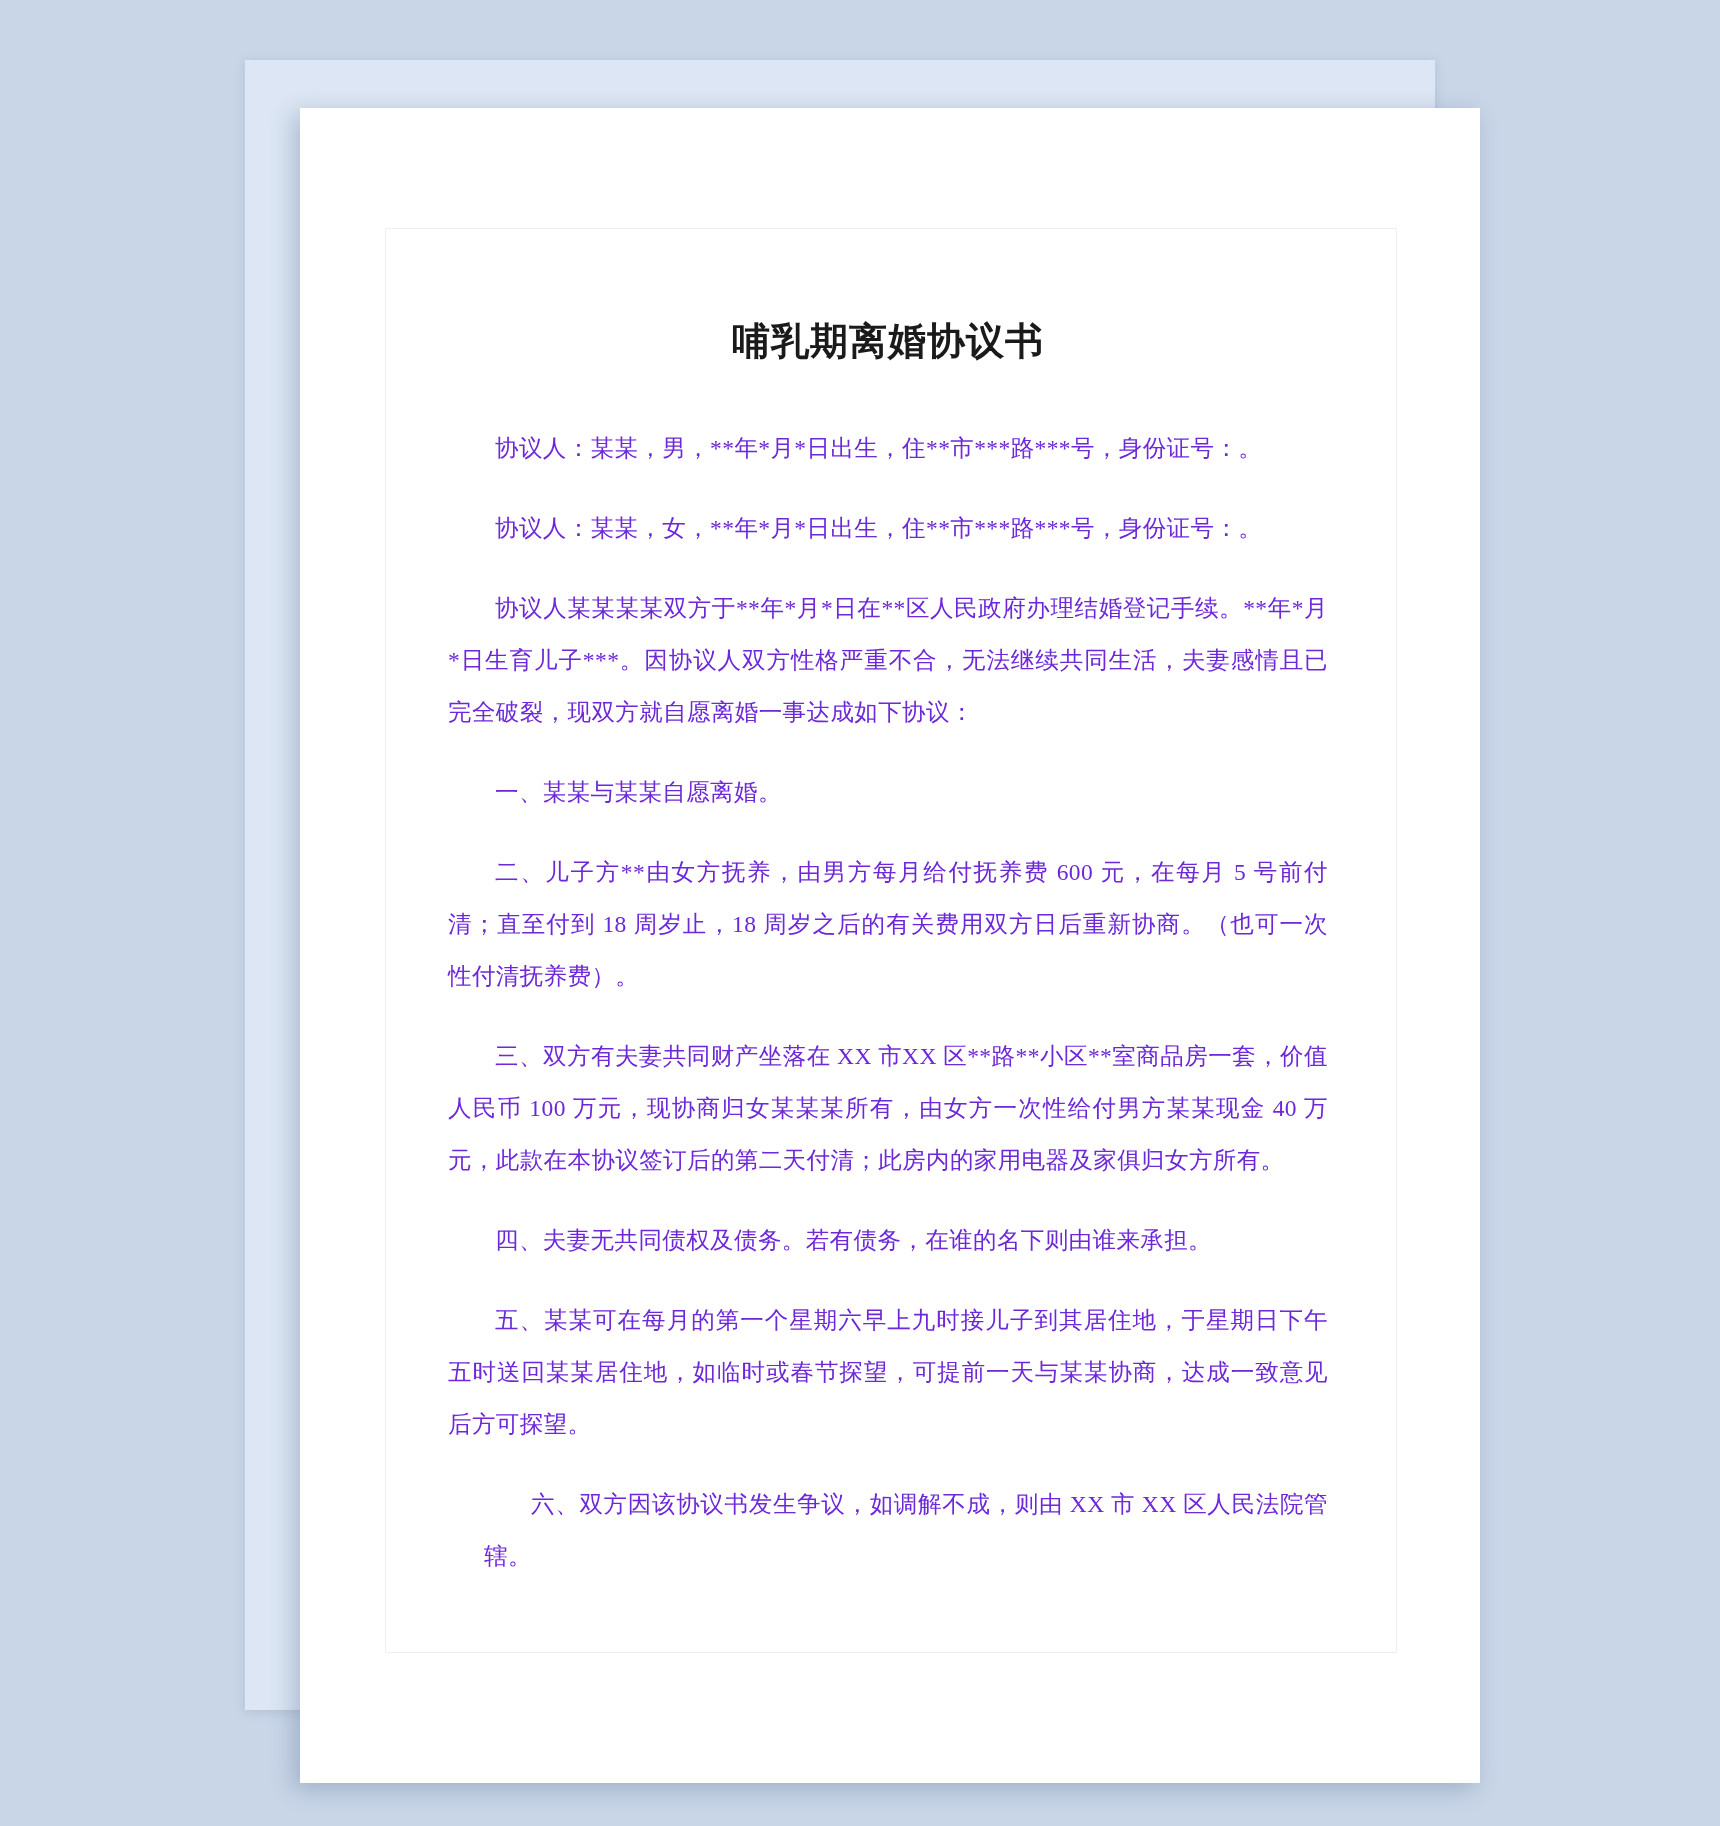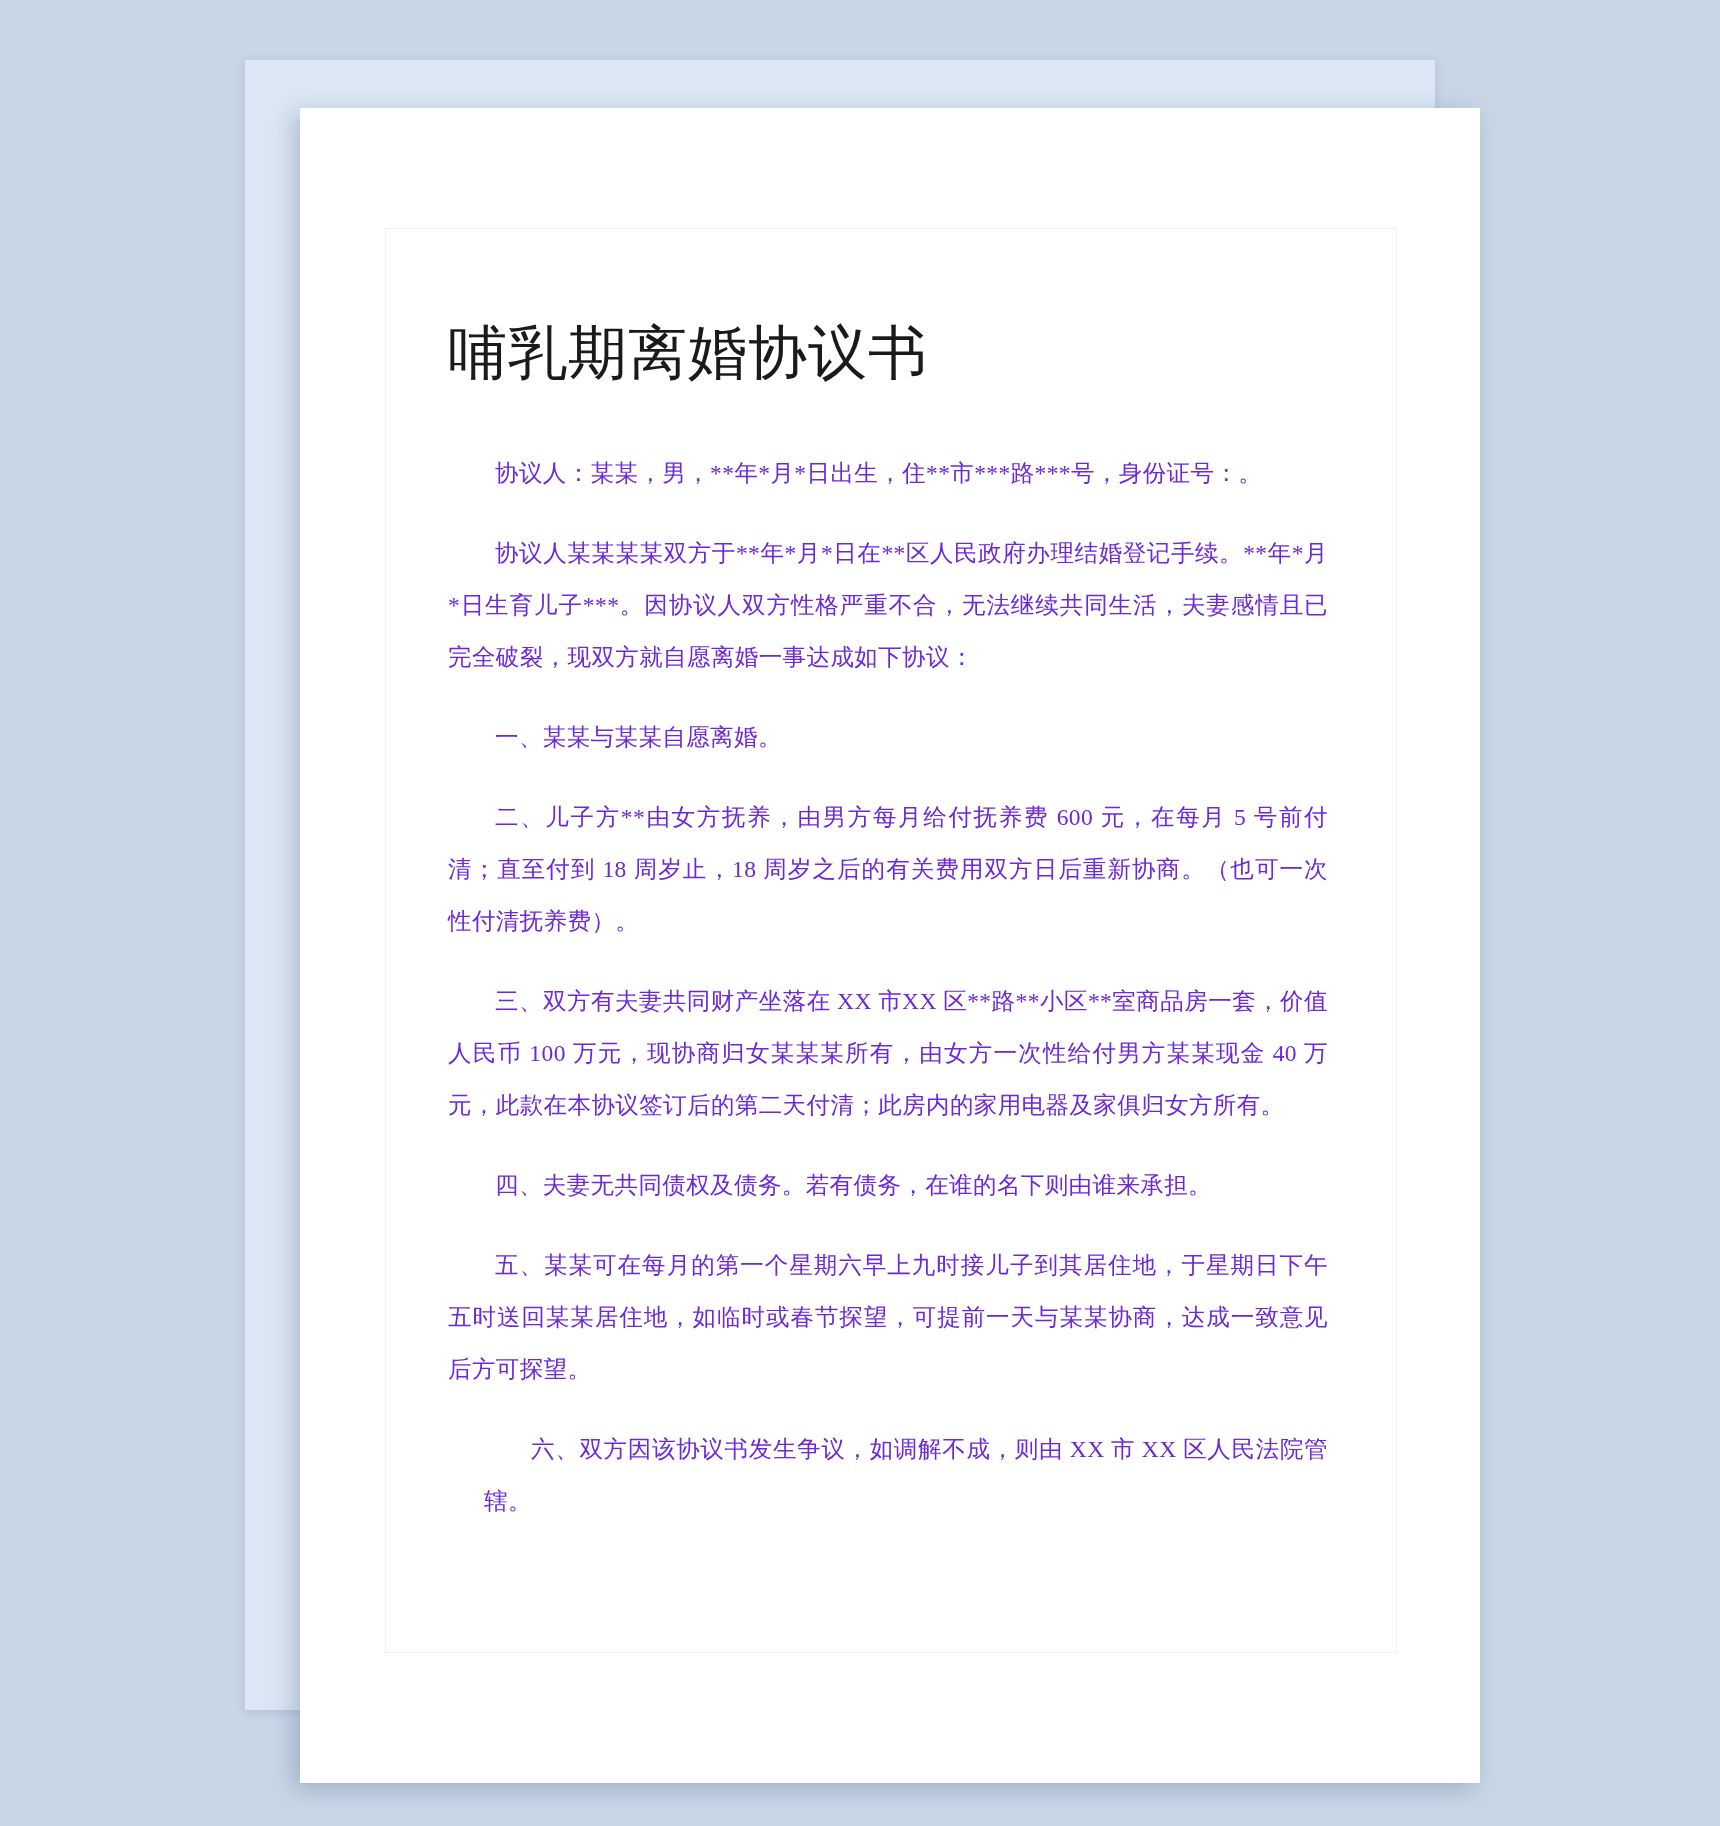--- a/index.html
+++ b/index.html
@@ -51,23 +51,24 @@
 
   .content {
     position: absolute;
     left: 148px;
     top: 210px;
     width: 880px;
   }
 
   .doc-title {
     font-family: "DejaVu Serif", "Liberation Serif", serif;
-    font-weight: normal;
-    font-size: 59px;
+    font-weight: bold;
+    font-size: 38px;
     line-height: 1.2;
+    text-align: center;
     color: #1a1a1a;
     letter-spacing: 1px;
     margin: 0 0 58px 0;
   }
 
   p.para {
     margin: 0 0 28px 0;
     font-size: 23.5px;
     line-height: 52px;
     color: #6d28d9;
@@ -87,20 +88,21 @@
 
 <div class="back-sheet"></div>
 
 <div class="page">
   <div class="text-frame"></div>
 
   <div class="content">
     <h1 class="doc-title">哺乳期离婚协议书</h1>
 
     <p class="para">协议人：某某，男，**年*月*日出生，住**市***路***号，身份证号：。</p>
+    <p class="para">协议人：某某，女，**年*月*日出生，住**市***路***号，身份证号：。</p>
     <p class="para">协议人某某某某双方于**年*月*日在**区人民政府办理结婚登记手续。**年*月*日生育儿子***。因协议人双方性格严重不合，无法继续共同生活，夫妻感情且已完全破裂，现双方就自愿离婚一事达成如下协议：</p>
     <p class="para">一、某某与某某自愿离婚。</p>
     <p class="para">二、儿子方**由女方抚养，由男方每月给付抚养费 600 元，在每月 5 号前付清；直至付到 18 周岁止，18 周岁之后的有关费用双方日后重新协商。（也可一次性付清抚养费）。</p>
     <p class="para">三、双方有夫妻共同财产坐落在 XX 市XX 区**路**小区**室商品房一套，价值人民币 100 万元，现协商归女某某某所有，由女方一次性给付男方某某现金 40 万元，此款在本协议签订后的第二天付清；此房内的家用电器及家俱归女方所有。</p>
     <p class="para">四、夫妻无共同债权及债务。若有债务，在谁的名下则由谁来承担。</p>
     <p class="para">五、某某可在每月的第一个星期六早上九时接儿子到其居住地，于星期日下午五时送回某某居住地，如临时或春节探望，可提前一天与某某协商，达成一致意见后方可探望。</p>
     <p class="para">六、双方因该协议书发生争议，如调解不成，则由 XX 市 XX 区人民法院管辖。</p>
   </div>
 </div>
 

